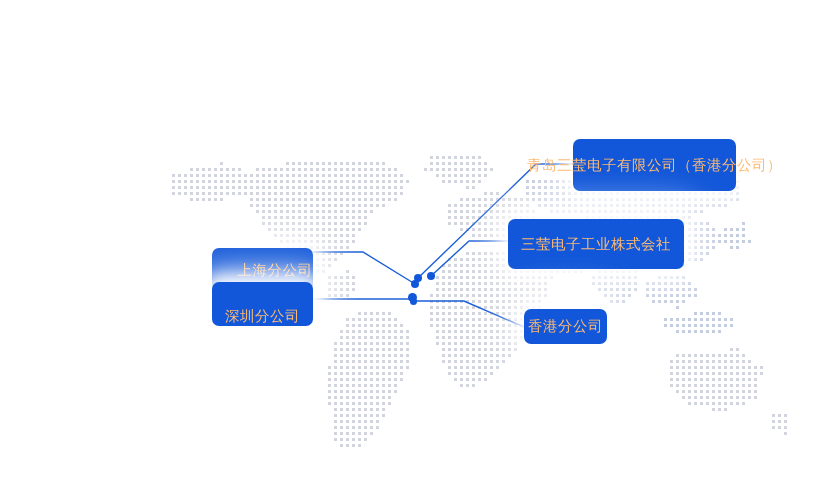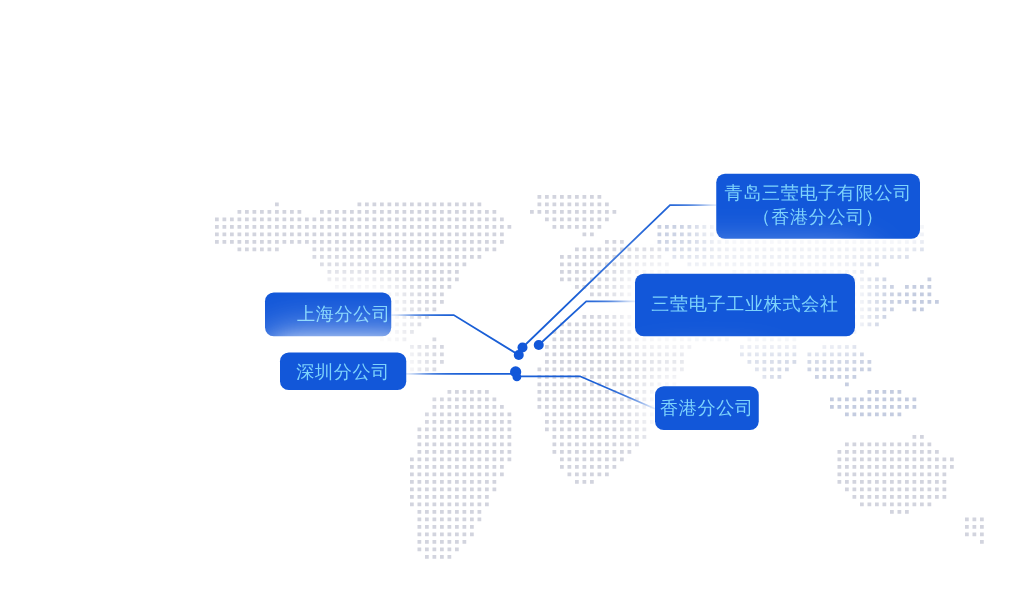--- a/index.html
+++ b/index.html
@@ -17,42 +17,42 @@
   }
   #map-layer{
     position:absolute;left:0;top:0;width:824px;height:480px;
   }
   #link-layer{
     position:absolute;left:0;top:0;width:824px;height:480px;
   }
   .label-box{
     position:absolute;
     background:#1257d9;
-    color:#7dd3fc;
+    color:#fdba74;
     border-radius:7px;
     box-shadow:0 0 16px 6px rgba(255,255,255,0.95),
                0 0 34px 14px rgba(255,255,255,0.75);
     display:flex;
-    flex-direction:column;
+    flex-direction:row;
     align-items:center;
     justify-content:center;
     text-align:center;
     letter-spacing:0.5px;
     box-sizing:border-box;
     user-select:none;
   }
   .label-box .ln{ display:block; white-space:nowrap; }
   .single{ font-size:14.5px; }
   .multi .ln{ font-size:14.5px; line-height:19px; }
 
   
   #label-qingdao{ left:573px; top:139px; width:163px; height:52px; }
   #label-korea  { left:508px; top:219px; width:176px; height:50px; }
-  #label-shanghai{ left:212px; top:234px; width:101px; height:35px;padding-left:25px; }
-  #label-shenzhen{ left:224px; top:282px; width:101px; height:30px; }
+  #label-shanghai{ left:212px; top:248px; width:101px; height:45px;padding-left:25px; }
+  #label-shenzhen{ left:212px; top:282px; width:101px; height:44px;align-items:flex-end; }
   #label-hongkong{ left:524px; top:309px; width:83px; height:35px;font-family:Liberation Mono, monospace; }
 
   .node-dot{ position:absolute; border-radius:50%; background:#1257d9; }
 </style>
 </head>
 <body>
 
 <div id="stage">
 
   <svg id="map-layer" viewBox="0 0 824 480" width="824" height="480" aria-hidden="true">

